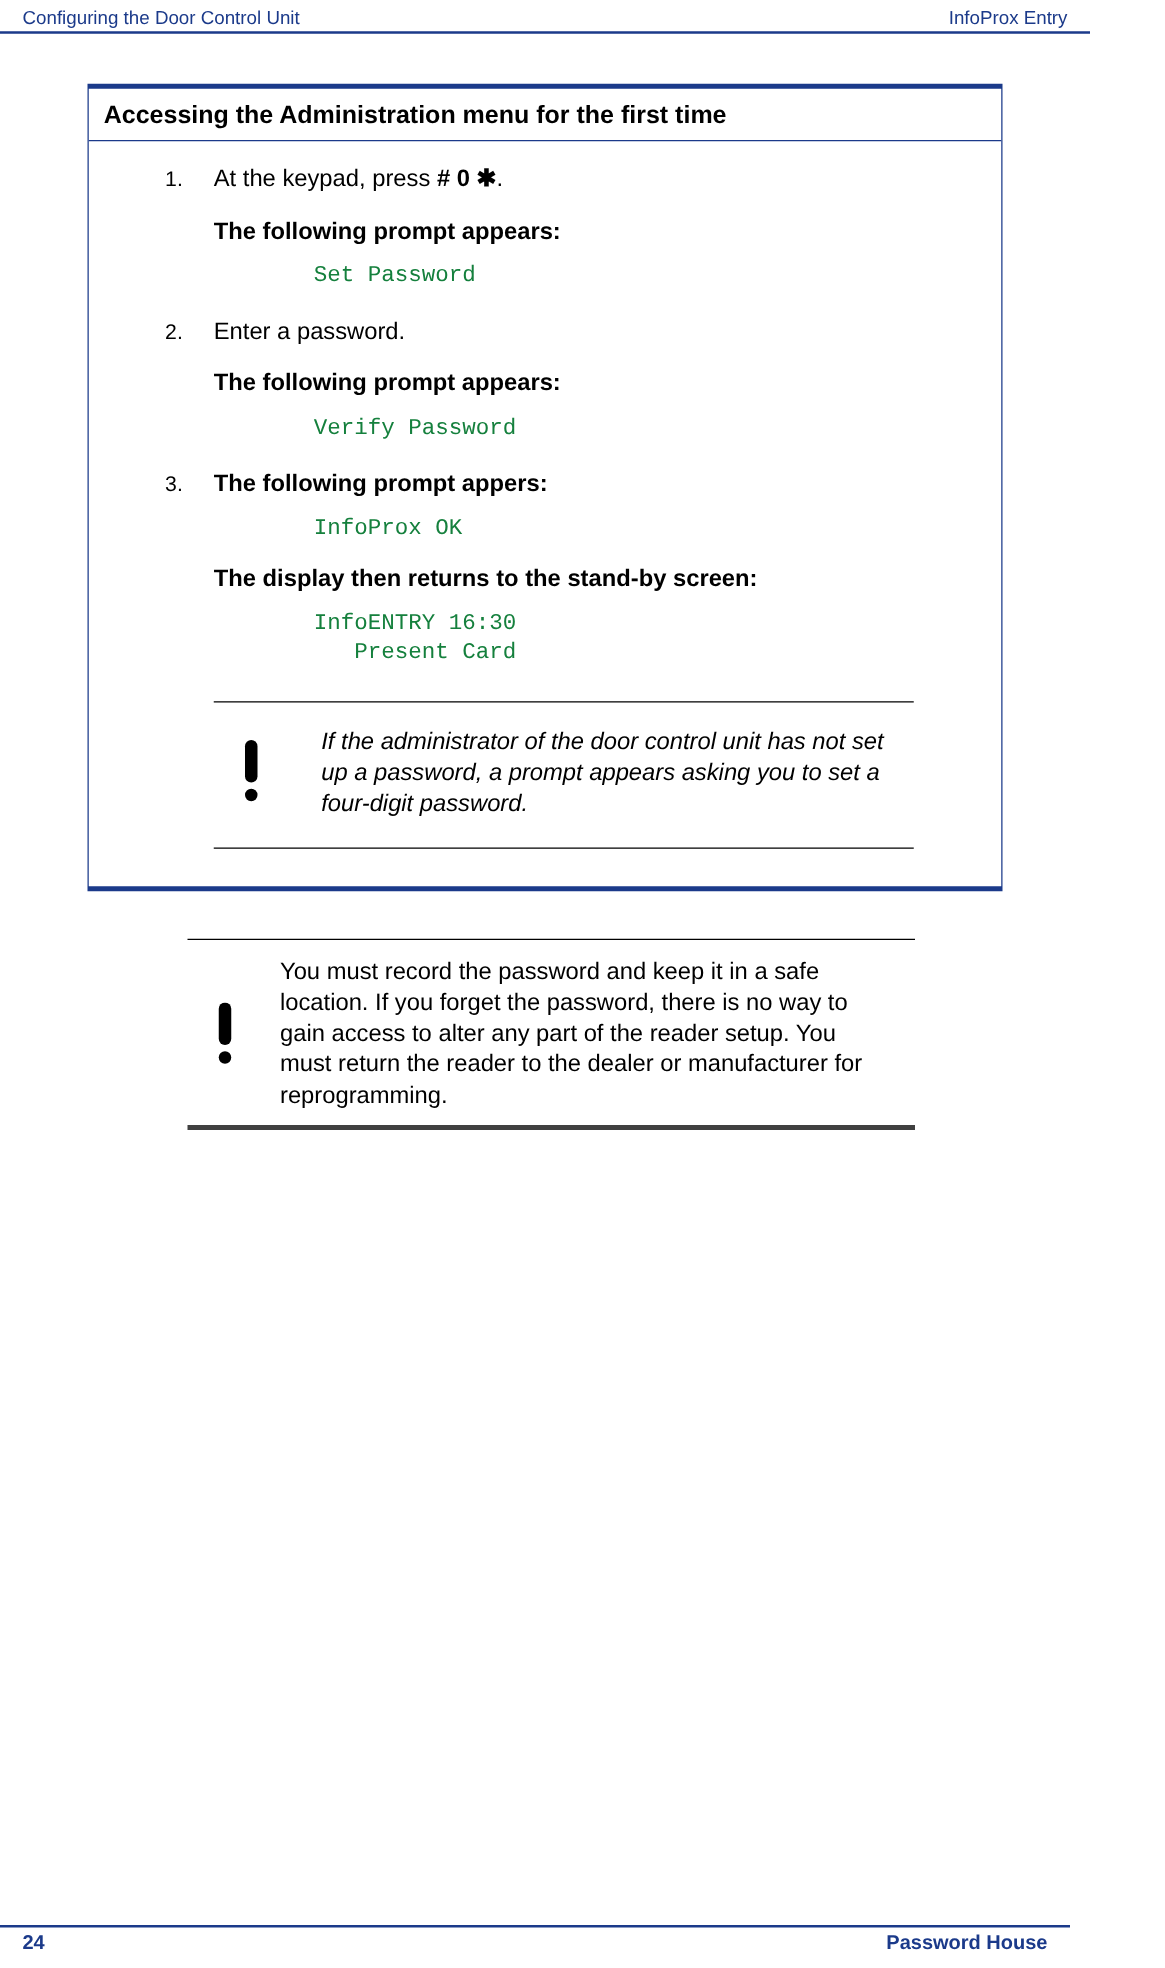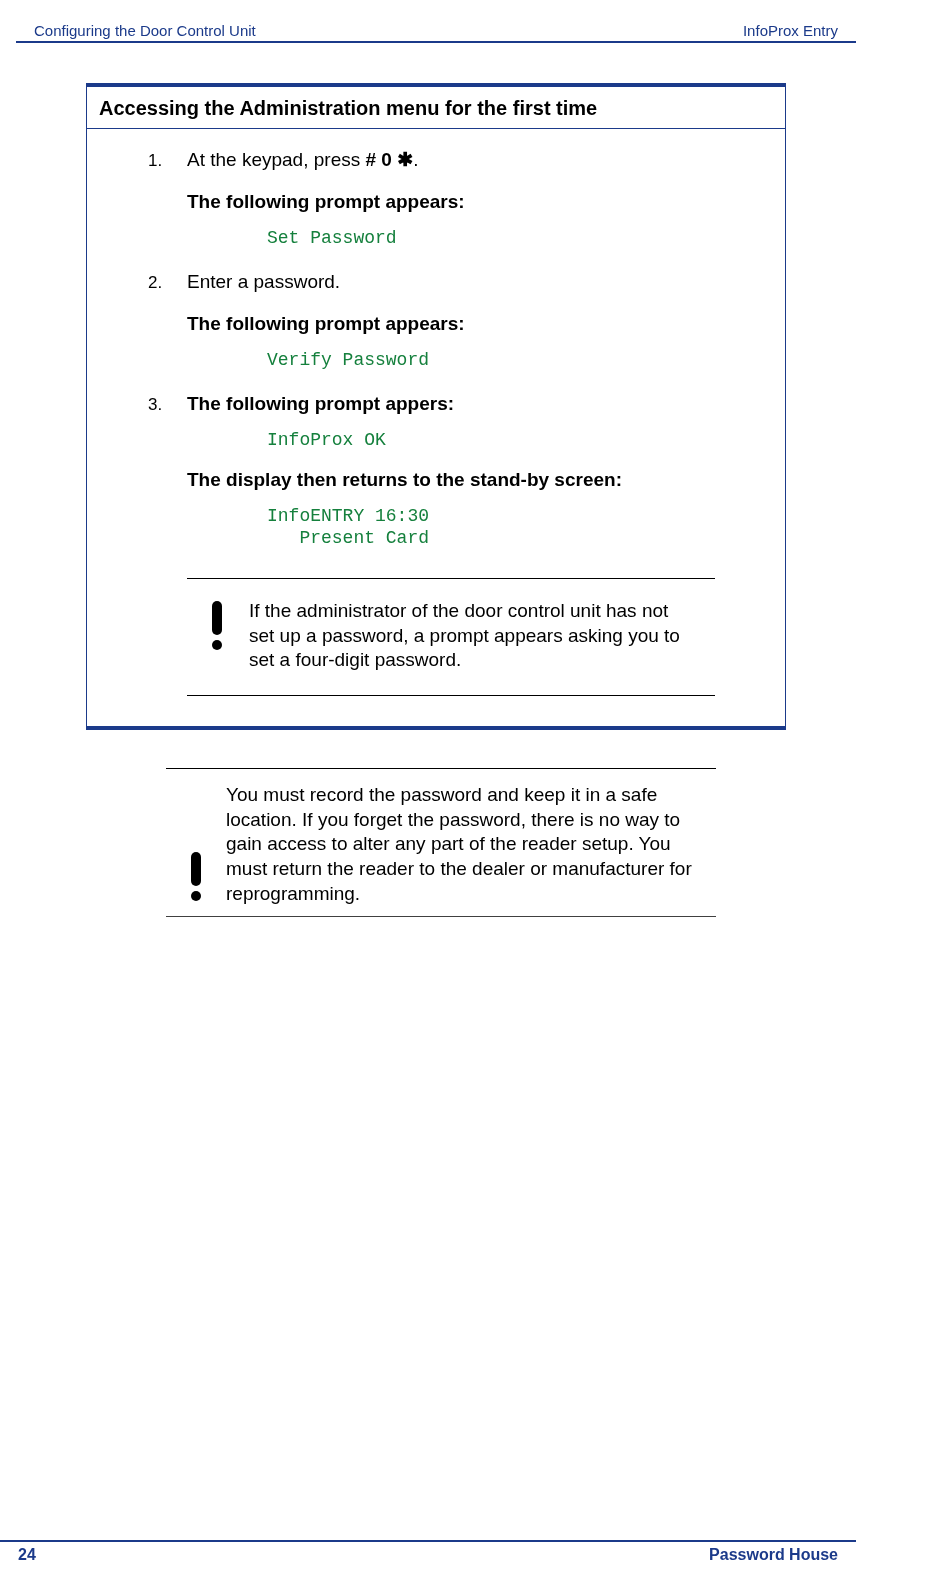--- a/index.html
+++ b/index.html
@@ -8,21 +8,21 @@
     padding: 0;
     font-family: Arial, Helvetica, sans-serif;
     background: #fff;
     color: #000;
     width: 932px;
   }
   .page {
     width: 872px;
     min-height: 1574px;
     position: relative;
-    padding: 16px;
+    padding: 0;
   }
   .header {
     display: flex;
     justify-content: space-between;
     padding: 6px 18px 2px 18px;
     border-bottom: 2px solid #1b3a8a;
     color: #1b3a8a;
     font-size: 15px;
   }
   .content {
@@ -72,31 +72,32 @@
     margin: 12px 0 12px 80px;
     white-space: pre;
     line-height: 1.25;
   }
   .note-block {
     margin: 28px 50px 10px 80px;
     border-top: 1px solid #000;
     border-bottom: 1px solid #000;
     padding: 20px 10px 22px 10px;
     display: flex;
-    align-items: flex-start;
-    gap: 16px;
+    align-items: center;
+    gap: 40px;
+    font-style: italic;
   }
   .note-block-outer {
     margin: 38px 70px 10px 80px;
     border-top: 1px solid #000;
-    border-bottom: 1px solid #404040;
+    border-bottom: 4px solid #404040;
     padding: 14px 10px 10px 10px;
     display: flex;
-    align-items: flex-end;
-    gap: 14px;
+    align-items: center;
+    gap: 28px;
   }
   .excl-icon {
     flex: 0 0 auto;
     width: 28px;
     margin-left: 8px;
     margin-top: 2px;
   }
   .note-text {
     font-size: 19px;
     line-height: 1.3;

